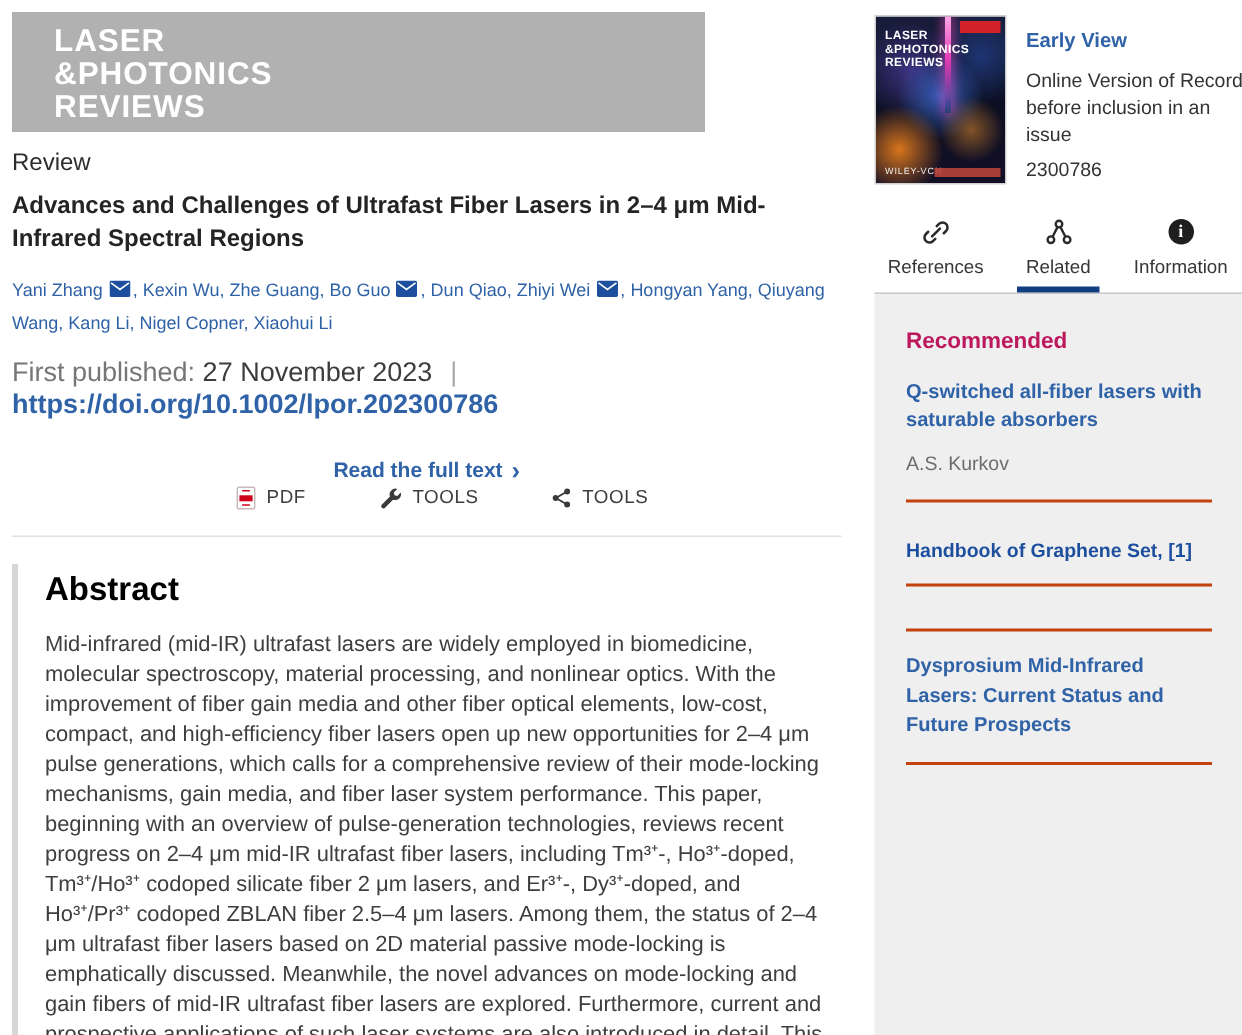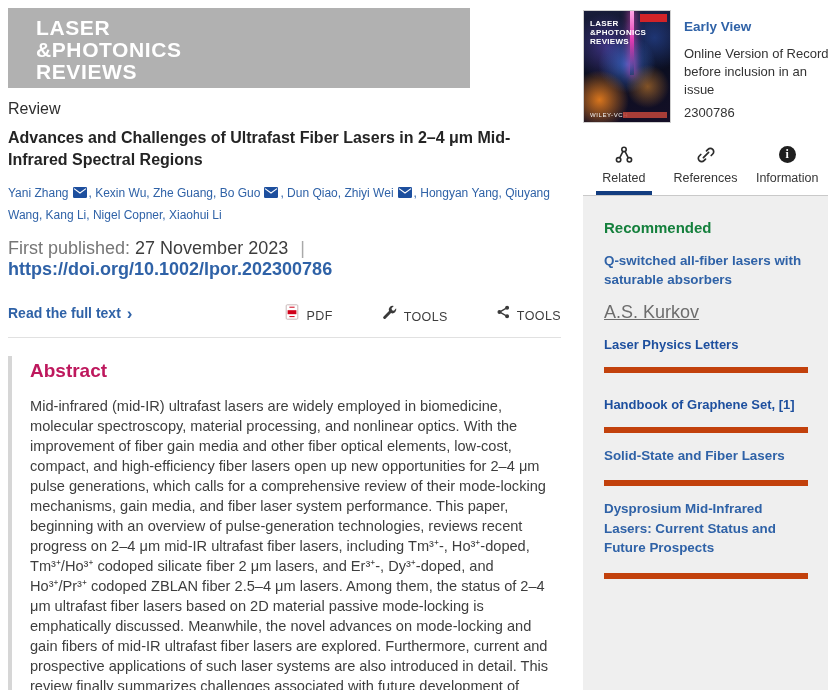--- a/index.html
+++ b/index.html
@@ -25,34 +25,34 @@
     max-width:548px;
   }
   .author { cursor:pointer; }
   .email-ic { display:inline-block; margin:0 2px 0 4px; vertical-align:-1px; cursor:pointer; }
   .pub-line { margin-top:13px; font-size:18px; color:#767676; }
   .pub-date { color:#3d3d3d; }
   .pub-sep { color:#a9a9a9; margin:0 7px; }
   .doi-link { color:#2f62a7; font-weight:700; cursor:pointer; }
   .fulltext-row {
     margin-top:24px; width:553px; display:flex;
-    justify-content:space-between; align-items:center;
+    justify-content:space-between; align-items:center;flex-direction:column;
   }
   .read-link { font-size:14px; font-weight:700; color:#2f62a7; cursor:pointer; }
   .read-chevron { font-size:17px; margin-left:6px; vertical-align:-1px; }
   .actions { display:flex; gap:28px; align-items:center; }
   .action-btn {
-    display:flex; align-items:flex-end; gap:6px; font-size:12.5px;
+    display:flex; align-items:flex-start; gap:6px; font-size:12.5px;
     letter-spacing:.4px; color:#3d3d3d; cursor:pointer;padding-left:20px;
   }
   .divider { margin-top:13px; width:553px; border-top:1px solid #e1e1e1; }
   .abstract-section {
     margin-top:18px; border-left:4px solid #d6d6d6; padding-left:18px;
   }
-  .abstract-heading { font-size:19px; font-weight:700; color:#be185d; padding-top:4px; }
+  .abstract-heading { font-size:22px; font-weight:700; color:#000000; padding-top:4px; }
   .abstract-text {
     margin-top:15px; width:521px; font-size:14.6px; line-height:1.37;
     color:#3e3e3e;
   }
   
   .sidebar {
     position:absolute; left:583px; top:0; width:245px; height:690px;
     display:flex; flex-direction:column;
   }
   .issue-box { display:flex; gap:13px; padding-top:10px; }
@@ -95,24 +95,24 @@
   }
   .info-circle {
     width:17px; height:17px; border-radius:50%; background:#1f1f1f;
     color:#fff; font-size:12px; font-weight:700; line-height:17px;
     font-family:"Liberation Serif", serif;
   }
   .panel {
     flex:1; background:#efefef; border-top:1px solid #c9c9c9;
     padding:15px 20px 0 21px; overflow:hidden;
   }
-  .panel-heading { font-size:15px; font-weight:700; color:#15803d; padding:8px 0 2px; }
-  .rec-item { padding:13px 0 15px; border-bottom:6px solid #c2410c; }
+  .panel-heading { font-size:15px; font-weight:700; color:#be185d; padding:8px 0 2px; }
+  .rec-item { padding:13px 0 15px; border-bottom:2px solid #c2410c; }
   .rec-title { font-size:13.4px; font-weight:700; color:#2f62a7; line-height:1.45; cursor:pointer; }
-  .rec-authors { margin-top:9px; font-size:18px; color:#6d6d6d; line-height:1.5;text-decoration:underline; }
+  .rec-authors { margin-top:9px; font-size:13px; color:#6d6d6d; line-height:1.5; }
   .rec-source { margin-top:11px; font-size:13px; font-weight:700; color:#1d4f9e; cursor:pointer; }
 </style>
 </head>
 <body>
 
 <div class="main">
 
   <div class="banner">
     <div>LASER</div>
     <div>&amp;PHOTONICS</div>
@@ -202,66 +202,64 @@
       <div class="cover-strip"></div>
     </div>
     <div class="issue-info">
       <div class="early-view">Early View</div>
       <div class="issue-desc">Online Version of Record before inclusion in an issue</div>
       <div class="issue-num">2300786</div>
     </div>
   </div>
 
   <div class="tabs">
+    <div class="tab">
+      <div class="tab-icon">
+        <svg width="20" height="20" viewBox="0 0 20 20">
+            <g fill="none" stroke="#2b2b2b" stroke-width="1.7" stroke-linecap="round">
+              <path d="M10.5 5.8L12 4.3a3.3 3.3 0 114.7 4.7l-1.5 1.5"></path>
+              <path d="M9.5 14.2L8 15.7a3.3 3.3 0 11-4.7-4.7l1.5-1.5"></path>
+              <path d="M7.4 12.6l5.2-5.2"></path>
+            </g>
+          </svg>
+      </div>
+      <span>References</span>
+    </div>
     <div class="tab active">
       <div class="tab-icon">
         <svg width="20" height="20" viewBox="0 0 20 20">
             <g fill="none" stroke="#2b2b2b" stroke-width="1.6">
               <circle cx="10" cy="4.4" r="2.2"></circle>
               <circle cx="4.6" cy="14.8" r="2.2"></circle>
               <circle cx="15.4" cy="14.8" r="2.2"></circle>
               <path d="M9 6.4l-3.2 6.3M11 6.4l3.2 6.3"></path>
             </g>
           </svg>
       </div>
       <span>Related</span>
     </div>
     <div class="tab">
       <div class="tab-icon">
-        <svg width="20" height="20" viewBox="0 0 20 20">
-            <g fill="none" stroke="#2b2b2b" stroke-width="1.7" stroke-linecap="round">
-              <path d="M10.5 5.8L12 4.3a3.3 3.3 0 114.7 4.7l-1.5 1.5"></path>
-              <path d="M9.5 14.2L8 15.7a3.3 3.3 0 11-4.7-4.7l1.5-1.5"></path>
-              <path d="M7.4 12.6l5.2-5.2"></path>
-            </g>
-          </svg>
-      </div>
-      <span>References</span>
-    </div>
-    <div class="tab">
-      <div class="tab-icon">
         <span class="info-circle">i</span>
       </div>
       <span>Information</span>
     </div>
   </div>
 
   <div class="panel">
     <div class="panel-heading">Recommended</div>
     <div>
         <div class="rec-item">
           <div class="rec-title">Q-switched all-fiber lasers with saturable absorbers</div>
           <div class="rec-authors">A.S. Kurkov</div>
-          <div class="rec-source">Laser Physics Letters</div>
         </div>
         <div class="rec-item">
           <div class="rec-source">Handbook of Graphene Set, [1]</div>
         </div>
         <div class="rec-item">
-          <div class="rec-title">Solid-State and Fiber Lasers</div>
         </div>
         <div class="rec-item">
           <div class="rec-title">Dysprosium Mid-Infrared Lasers: Current Status and Future Prospects</div>
         </div>
       </div>
   </div>
 
 </div>
 
 </body></html>

